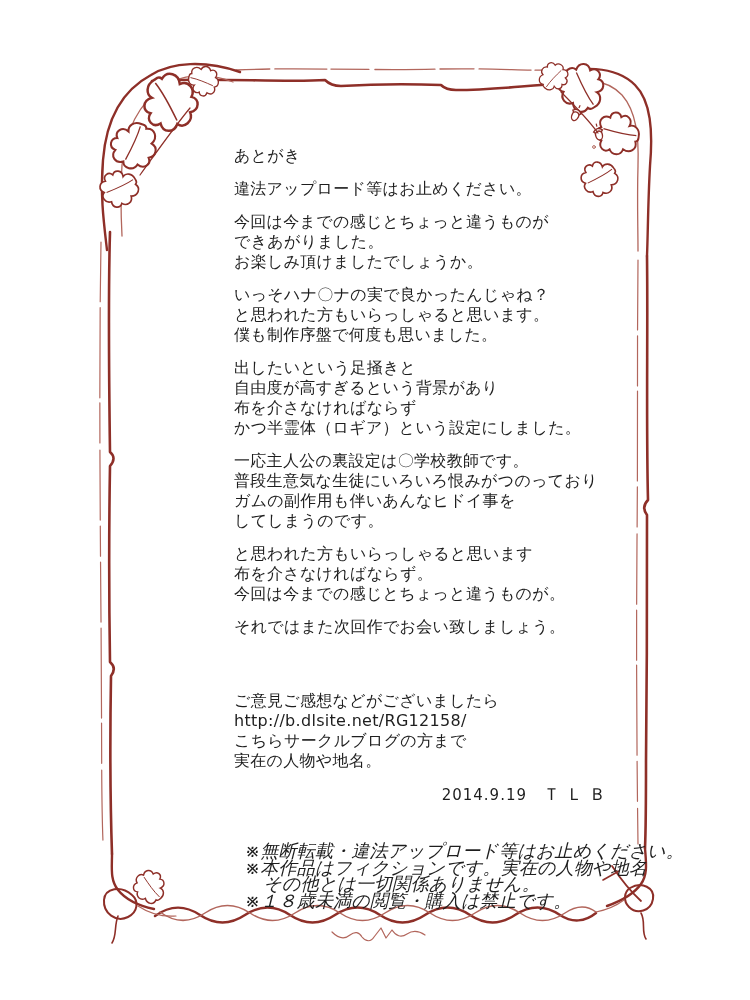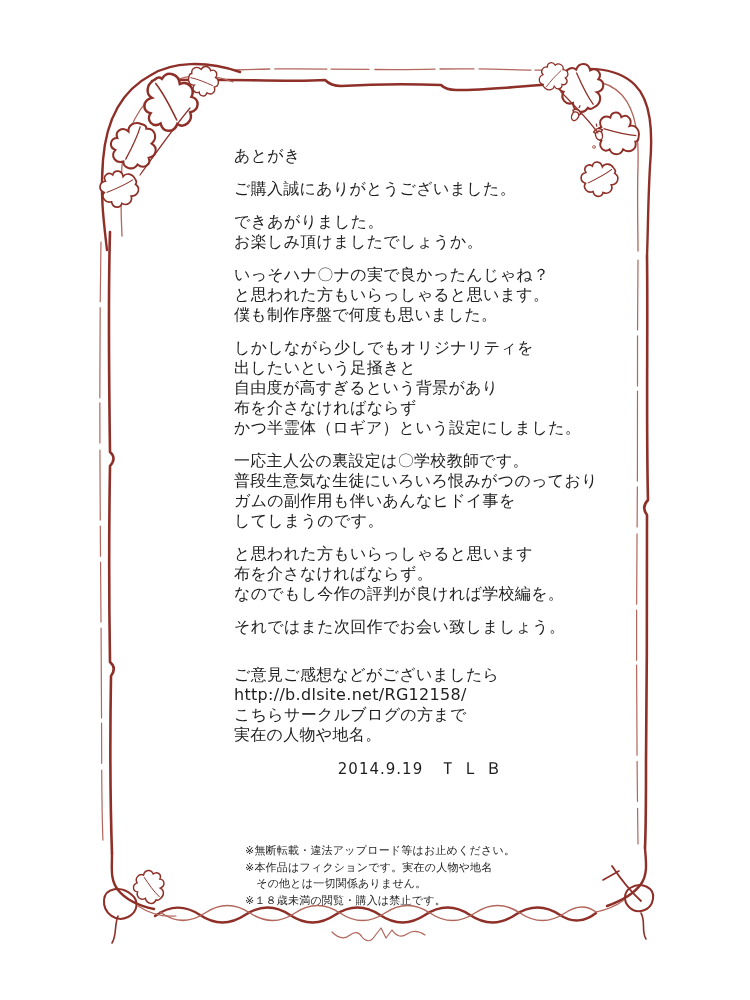--- a/index.html
+++ b/index.html
@@ -27,30 +27,30 @@
   #acorn .cap{fill:#ffffff;stroke:var(--border-ink);stroke-width:1.4;}
   #acorn .stem{fill:none;stroke:var(--border-ink);stroke-width:1.2;}
 
   
   .content{
     position:absolute;left:234px;top:146px;width:378px;
     font-size:16px;line-height:20px;letter-spacing:0.3px;
   }
   .title{margin:0 0 13px 0;font-size:16px;font-weight:normal;}
   .para{margin:0 0 13px 0;}
-  .para:last-child{margin-top:28px;}
+  .para:last-child{margin-top:54px;}
   .line{white-space:pre;}
   .date-line{
-    margin-top:10px;text-align:center;font-size:15px;letter-spacing:1px;
+    margin-top:10px;text-align:right;font-size:15px;letter-spacing:1px;
   }
   .circle-name{margin-left:16px;font-size:17px;letter-spacing:6px;}
 
   .disclaimers{
     position:absolute;left:245px;top:843px;
-    font-size:11px;line-height:16.5px;letter-spacing:0.2px;
+    font-size:18px;line-height:16.5px;letter-spacing:0.2px;font-style:italic;
   }
   .dline{white-space:pre;}
 </style>
 </head>
 <body>
 
 <div class="page">
 
   <svg class="frame" viewBox="0 0 750 1000" aria-hidden="true">
     <defs>
@@ -108,48 +108,48 @@
     <path class="ink" d="M612,866 C620,878 629,890 641,901" stroke-width="1.8"></path>
     <path class="ink" d="M603,880 L619,871" stroke-width="1.6"></path>
     <path class="ink" d="M641,913 C646,922 641,931 646,939" stroke-width="1.6"></path>
     <path class="ink-lt" d="M596,912 C606,910 616,906 624,900" stroke-width="1.2"></path>
   </svg>
 
   <div class="content">
     <h1 class="title">あとがき</h1>
     <div id="paragraphs">
         <div class="para">
-          <div class="line">ご購入誠にありがとうございました。</div>
+          <div class="line">違法アップロード等はお止めください。</div>
         </div>
         <div class="para">
+          <div class="line">今回は今までの感じとちょっと違うものが</div>
           <div class="line">できあがりました。</div>
           <div class="line">お楽しみ頂けましたでしょうか。</div>
         </div>
         <div class="para">
           <div class="line">いっそハナ〇ナの実で良かったんじゃね？</div>
           <div class="line">と思われた方もいらっしゃると思います。</div>
           <div class="line">僕も制作序盤で何度も思いました。</div>
         </div>
         <div class="para">
-          <div class="line">しかしながら少しでもオリジナリティを</div>
           <div class="line">出したいという足掻きと</div>
           <div class="line">自由度が高すぎるという背景があり</div>
           <div class="line">布を介さなければならず</div>
           <div class="line">かつ半霊体（ロギア）という設定にしました。</div>
         </div>
         <div class="para">
           <div class="line">一応主人公の裏設定は〇学校教師です。</div>
           <div class="line">普段生意気な生徒にいろいろ恨みがつのっており</div>
           <div class="line">ガムの副作用も伴いあんなヒドイ事を</div>
           <div class="line">してしまうのです。</div>
         </div>
         <div class="para">
           <div class="line">と思われた方もいらっしゃると思います</div>
           <div class="line">布を介さなければならず。</div>
-          <div class="line">なのでもし今作の評判が良ければ学校編を。</div>
+          <div class="line">今回は今までの感じとちょっと違うものが。</div>
         </div>
         <div class="para">
           <div class="line">それではまた次回作でお会い致しましょう。</div>
         </div>
         <div class="para">
           <div class="line">ご意見ご感想などがございましたら</div>
           <div class="line">http://b.dlsite.net/RG12158/</div>
           <div class="line">こちらサークルブログの方まで</div>
           <div class="line">実在の人物や地名。</div>
         </div>

